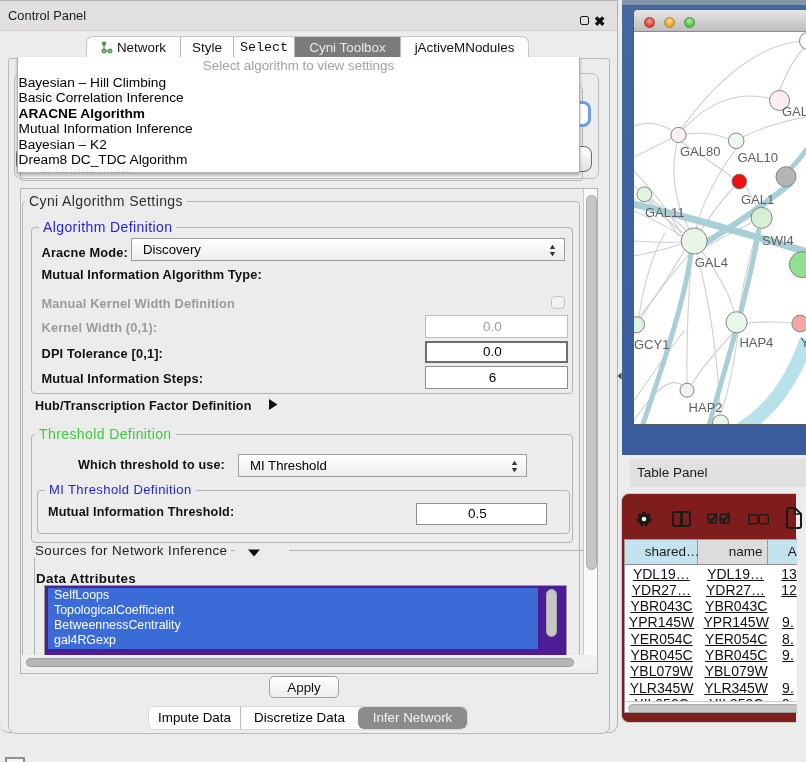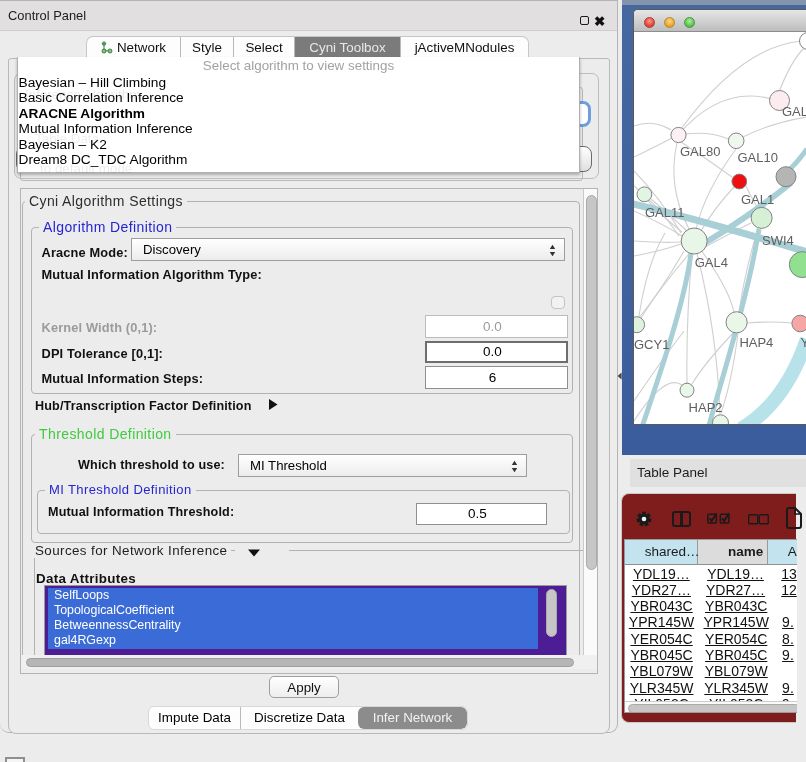--- a/index.html
+++ b/index.html
@@ -55,21 +55,21 @@
     </div>
 </div>
 <div class="abs" id="toptabs">
 <div class="tab" style="width:93px;"><svg width="12" height="13" viewBox="0 0 12 13" style="margin-right:4px;">
         <circle cx="3" cy="2.6" r="1.7" fill="#4caf50" stroke="#1d6b1d" stroke-width="0.7"></circle>
         <path d="M3 4 L3 8.5 M3.7 9.8 L7.5 9.8" stroke="#555" stroke-width="0.9" fill="none"></path>
         <circle cx="3" cy="10" r="2" fill="#7ccc7c" stroke="#1d6b1d" stroke-width="0.8"></circle>
         <circle cx="9" cy="10" r="2" fill="#7ccc7c" stroke="#1d6b1d" stroke-width="0.8"></circle>
       </svg>Network</div>
 <div class="tab" style="width:53px;">Style</div>
-<div class="tab" style="width:61px;">Select</div>
+<div class="tab" style="width:61px;font-family:Liberation Mono, monospace;">Select</div>
 <div class="tab sel" style="width:106px;">Cyni Toolbox</div>
 <div class="tab" style="width:128px;">jActiveMNodules</div>
 </div>
 <div class="abs" id="contentpanel"></div>
 <div class="abs" id="innerpanel"></div>
 <div class="abs" id="hidgroup"></div>
 <div class="abs" id="hidcomboA"></div>
 <div class="abs" id="hidcomboB"></div>
 <div class="abs" id="dropdown">
 <div style="position:absolute; left:7px; top:30px; font-size:13.4px; color:rgba(40,40,40,0.10); ">Inference Algorithm</div>
@@ -95,20 +95,21 @@
  <div class="combo" style="left:110px; top:49px; width:434px;">
       <span class="ct">Discovery</span>
       <svg class="ar" viewBox="0 0 9 18">
         <path d="M4.5 1.5 L8 7 L1 7 Z" fill="#333"></path>
         <path d="M4.5 16.5 L8 11 L1 11 Z" fill="#333"></path>
       </svg>
     </div>
 
  <div class="blab" style="left:20.5px; top:78px;">Mutual Information Algorithm Type:</div>
 
+ <div class="blab" style="left:20.5px; top:107px; color:#9b9b9b;">Manual Kernel Width Definition</div>
  <div style="position:absolute; left:530px; top:107px; width:14px; height:13px; border:1px solid #c3c3c3; border-radius:4px; background:#f2f2f2;"></div>
 
  <div class="blab" style="left:20.5px; top:131px; color:#9b9b9b;">Kernel Width (0,1):</div>
  <div class="tfield" style="left:404px; top:126px; width:143px; height:23px; border:1px solid #bcbcbc; color:#9b9b9b; line-height:21px;">0.0</div>
 
  <div class="blab" style="left:20.5px; top:157px;">DPI Tolerance [0,1]:</div>
  <div class="tfield" style="left:404px; top:152px; width:143px; height:22px; border:2px solid #6e6e6e; color:#000; line-height:18px;">0.0</div>
 
  <div class="blab" style="left:20.5px; top:182px;">Mutual Information Steps:</div>
  <div class="tfield" style="left:404px; top:177px; width:143px; height:23px; border:1px solid #8f8f8f; color:#000; line-height:21px;">6</div>
@@ -278,21 +279,21 @@
       <rect x="11.3" y="0.7" width="9" height="9" rx="1" stroke="#1a1a1a" stroke-width="1.4" fill="none"></rect>
     </svg>
  <svg style="position:absolute; left:163px; top:13px;" width="18" height="23" viewBox="0 0 18 23">
       <path d="M2 3 a2 2 0 0 1 2 -2 L10 1 L16 7 L16 19 a2 2 0 0 1 -2 2 L4 21 a2 2 0 0 1 -2 -2 Z" stroke="#1a1a1a" stroke-width="2" fill="none"></path>
       <path d="M10 1 L10 7 L16 7" stroke="#1a1a1a" stroke-width="1.6" fill="none"></path>
     </svg>
 
  <div style="position:absolute; left:1.8px; top:45px; width:173px; height:174px; border:1px solid #9a9a9a; border-right:none; background:#fff; overflow:hidden;">
   <div style="position:absolute; left:0; top:0; height:25px; width:100%; display:flex; border-bottom:1px solid #8f8f8f; font-size:13.5px; color:#1c1c1c;">
    <div style="width:73.5px; background:#c3e3ef; border-right:1px solid #9a9a9a; text-align:center; line-height:24px; padding-left:20px;">shared…</div>
-   <div style="width:74.8px; background:#dcdcdc; border-right:1px solid #9a9a9a; text-align:center; line-height:24px; padding-left:26px;font-weight:bold;">name</div>
+   <div style="width:74.8px; background:#dcdcdc; border-right:1px solid #9a9a9a; text-align:center; line-height:24px; padding-left:26px;">name</div>
    <div style="flex:1; background:#c3e3ef; line-height:24px; padding-left:20px;">A</div>
   </div>
   <div id="trows" style="position:absolute; left:0; top:25.5px; width:100%; font-size:14px; color:#111;">
    <div class="trow">
           <span>YDL19…</span>
           <span>YDL19…</span>
           <span>13</span>
         </div>
    <div class="trow">
           <span>YDR27…</span>

